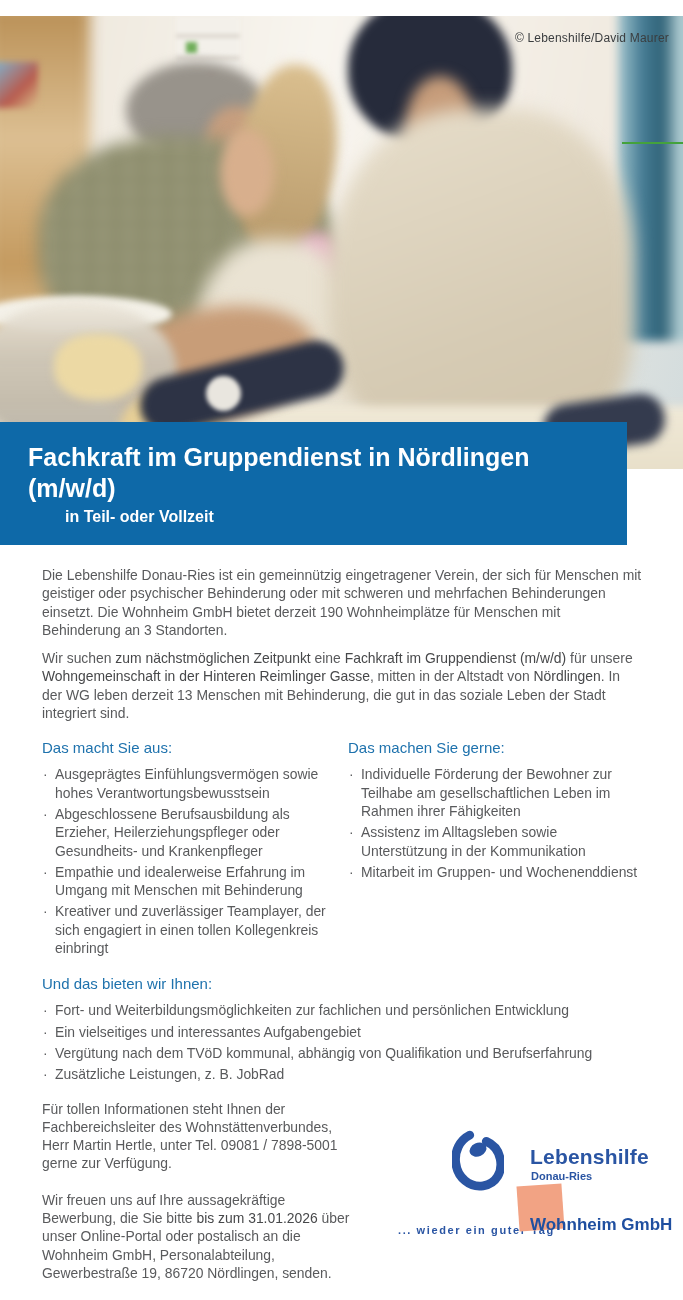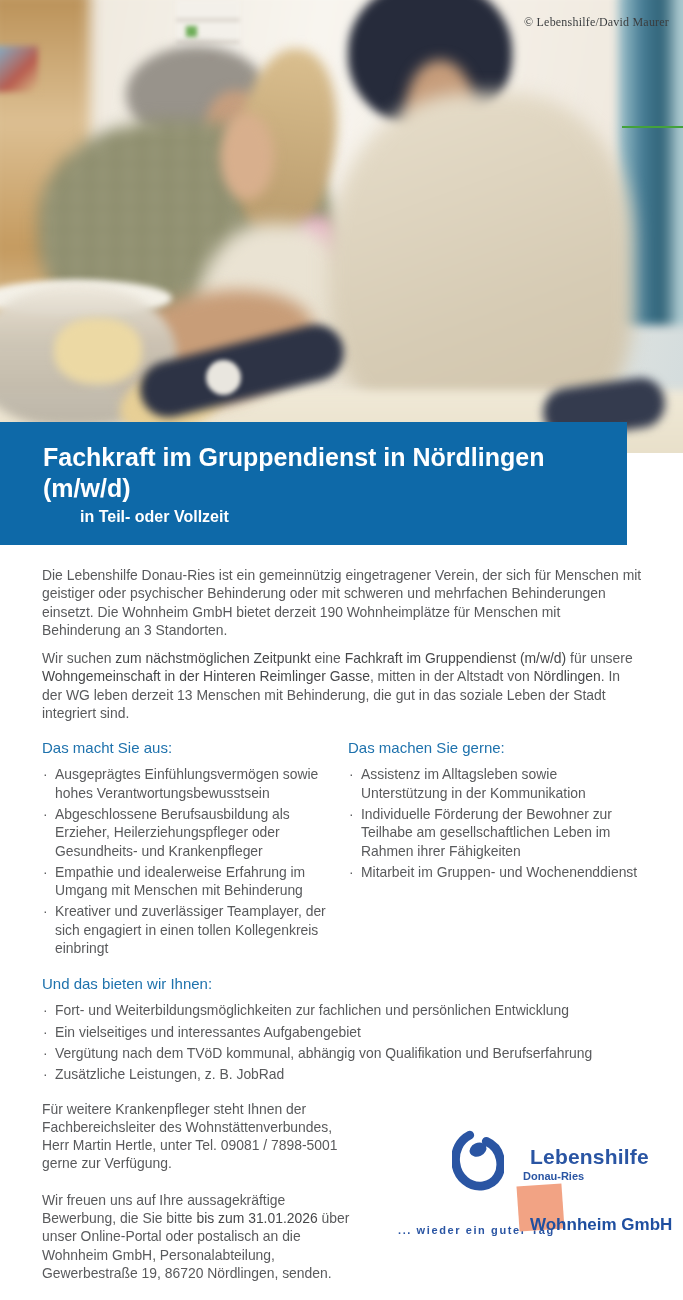--- a/index.html
+++ b/index.html
@@ -1,21 +1,21 @@
 <!DOCTYPE html>
 <html style="--banner-blue: #0e69a8; --heading-blue: #1e72ad; --logo-blue: #2a55a3; --orange: #f2a384; --green-line: #44a23c; --credit: #3a3d3f;"><head>
 <meta charset="utf-8">
 <style>
   html,body{margin:0;padding:0;background:#ffffff;}
   .page{position:relative;width:683px;height:1300px;overflow:hidden;background:#fff;
         font-family:"Liberation Sans",sans-serif;}
 
   
-  .hero{position:absolute;left:0;top:0;width:683px;height:453px;overflow:hidden;
-        background:linear-gradient(100deg,#e9dfcb 0%,#f6f3ec 35%,#f1ede4 65%,#d3dcdd 100%);font-family:Liberation Serif, serif;}
+  .hero{position:absolute;left:0;top:16px;width:683px;height:453px;overflow:hidden;
+        background:linear-gradient(100deg,#e9dfcb 0%,#f6f3ec 35%,#f1ede4 65%,#d3dcdd 100%);}
   .hero div{position:absolute;}
   .wall{left:80px;top:-10px;width:560px;height:310px;background:linear-gradient(100deg,#efe9de,#f8f5ef 40%,#efe8dd);filter:blur(6px);}
   .shelf{left:-12px;top:-10px;width:102px;height:473px;background:linear-gradient(180deg,#b98f55,#dcbf92 28%,#c49a5f 55%,#e7d5b2 78%,#caa873);filter:blur(7px);}
   .framed-art{left:-6px;top:46px;width:44px;height:46px;background:linear-gradient(135deg,#7fb3d0,#b85b4e 60%,#d9c08a);filter:blur(3px);}
   .pictures{left:176px;top:0;width:64px;height:128px;background:repeating-linear-gradient(0deg,#f3f0ea 0 18px,#ddd7cf 18px 22px);filter:blur(2px);}
   .spec1{left:186px;top:26px;width:11px;height:11px;background:#6fae59;filter:blur(2px);}
   .spec2{left:206px;top:58px;width:9px;height:13px;background:#c2556a;filter:blur(2px);}
   .spec3{left:190px;top:86px;width:9px;height:9px;background:#d98f3f;filter:blur(2px);}
   .curtain{left:618px;top:-10px;width:80px;height:335px;border-radius:8px;
            background:linear-gradient(90deg,#a3c5ce,#477d95 30%,#2f6277 55%,#bdd7db 80%,#6e9fae);filter:blur(5px);}
@@ -41,21 +41,21 @@
   .dough{left:54px;top:318px;width:88px;height:66px;border-radius:45%;background:#ecd9a4;filter:blur(4px);}
   .roll{left:118px;top:368px;width:112px;height:62px;border-radius:50%;background:#e7cf96;transform:rotate(-18deg);filter:blur(5px);}
   .wrist-left{left:138px;top:343px;width:208px;height:56px;border-radius:28px;background:#2d3345;transform:rotate(-14deg);filter:blur(4px);}
   .watch-face{left:206px;top:360px;width:35px;height:35px;border-radius:50%;background:#e9e6df;filter:blur(2px);}
   .wrist-right{left:543px;top:383px;width:122px;height:50px;border-radius:24px;background:#343b4e;transform:rotate(-8deg);filter:blur(5px);}
   .green-line{left:622px;top:126px;width:61px;height:2px;background:var(--green-line,#44a23c);}
   .credit{position:absolute;right:14px;top:15px;font-size:12px;color:var(--credit,#3a3d3f);letter-spacing:.2px;}
 
   
   .banner{position:absolute;left:0;top:422px;width:627px;height:123px;box-sizing:border-box;
-          background:var(--banner-blue,#0e69a8);color:#fff;padding:20px 20px 0 43px;}
+          background:var(--banner-blue,#0e69a8);color:#fff;padding:20px 20px 0 28px;}
   .banner h1{margin:0;font-size:25px;line-height:31px;font-weight:700;}
   .banner .sub{margin-top:4px;font-size:16px;font-weight:700;margin-left:37px;}
 
   
   .content{position:absolute;left:42px;top:566px;width:600px;color:#595a5c;
            font-size:13.9px;line-height:18.3px;}
   .content p{margin:0 0 10px 0;}
   .content p.second{margin-bottom:16px;}
   .b{font-weight:400;color:#47484a;}
   h3{color:var(--heading-blue,#1e72ad);font-size:15px;line-height:20px;margin:0 0 7px 0;font-weight:400;}
@@ -69,21 +69,21 @@
   .footer{display:flex;}
   .footer-left{width:400px;}
   .footer-left .line{display:block;}
   .contact{margin-bottom:18px;}
 
   
   .logo-block{position:absolute;left:398px;top:1125px;width:255px;height:140px;}
   .logo-block *{position:absolute;}
   .logo-mark{left:54px;top:5px;width:52px;height:62px;}
   .brand{left:132px;top:20px;font-size:21px;font-weight:700;color:var(--logo-blue,#2a55a3);letter-spacing:.2px;}
-  .region{left:125px;top:45px;font-size:11px;font-weight:700;color:var(--logo-blue,#2a55a3);}
+  .region{left:133px;top:45px;font-size:11px;font-weight:700;color:var(--logo-blue,#2a55a3);}
   .tagline{left:0px;top:99px;font-size:11px;font-weight:700;letter-spacing:1.6px;color:var(--logo-blue,#2a55a3);white-space:nowrap;}
   .orange-square{left:120px;top:60px;width:45px;height:45px;background:var(--orange,#f2a384);transform:rotate(-4deg);}
   .company{left:132px;top:90px;font-size:17px;font-weight:700;color:#1f4fa0;white-space:nowrap;}
 </style>
 </head>
 <body>
 
 <div class="page">
 
   <div class="hero">
@@ -137,41 +137,41 @@
         <ul>
             <li>Ausgeprägtes Einfühlungsvermögen sowie hohes Verantwortungsbewusstsein</li>
             <li>Abgeschlossene Berufsausbildung als Erzieher, Heilerziehungspfleger oder Gesundheits- und Krankenpfleger</li>
             <li>Empathie und idealerweise Erfahrung im Umgang mit Menschen mit Behinderung</li>
             <li>Kreativer und zuverlässiger Teamplayer, der sich engagiert in einen tollen Kollegenkreis einbringt</li>
           </ul>
       </div>
       <div class="col-right">
         <h3>Das machen Sie gerne:</h3>
         <ul>
+            <li>Individuelle Förderung der Bewohner zur Teilhabe am gesellschaftlichen Leben im Rahmen ihrer Fähigkeiten</li>
             <li>Assistenz im Alltagsleben sowie Unterstützung in der Kommunikation</li>
-            <li>Individuelle Förderung der Bewohner zur Teilhabe am gesellschaftlichen Leben im Rahmen ihrer Fähigkeiten</li>
             <li>Mitarbeit im Gruppen- und Wochenenddienst</li>
           </ul>
       </div>
     </div>
 
     <div class="offer">
       <h3>Und das bieten wir Ihnen:</h3>
       <ul>
           <li>Fort- und Weiterbildungsmöglichkeiten zur fachlichen und persönlichen Entwicklung</li>
           <li>Ein vielseitiges und interessantes Aufgabengebiet</li>
           <li>Vergütung nach dem TVöD kommunal, abhängig von Qualifikation und Berufserfahrung</li>
           <li>Zusätzliche Leistungen, z. B. JobRad</li>
         </ul>
     </div>
 
     <div class="footer">
       <div class="footer-left">
         <div class="contact">
-          <span class="line">Für weitere Krankenpfleger steht Ihnen der</span>
+          <span class="line">Für tollen Informationen steht Ihnen der</span>
           <span class="line">Fachbereichsleiter des Wohnstättenverbundes,</span>
           <span class="line">Herr Martin Hertle, unter Tel. 09081 / 7898-5001</span>
           <span class="line">gerne zur Verfügung.</span>
         </div>
         <div class="closing">
           <span class="line"><span>Wir freuen uns auf Ihre aussagekräftige</span></span>
           <span class="line"><span>Bewerbung, die Sie bitte </span><span class="b">bis zum 31.01.2026</span><span> über</span></span>
           <span class="line"><span>unser Online-Portal oder postalisch an die</span></span>
           <span class="line"><span>Wohnheim GmbH, Personalabteilung,</span></span>
           <span class="line"><span>Gewerbestraße 19, 86720 Nördlingen, senden.</span></span>

